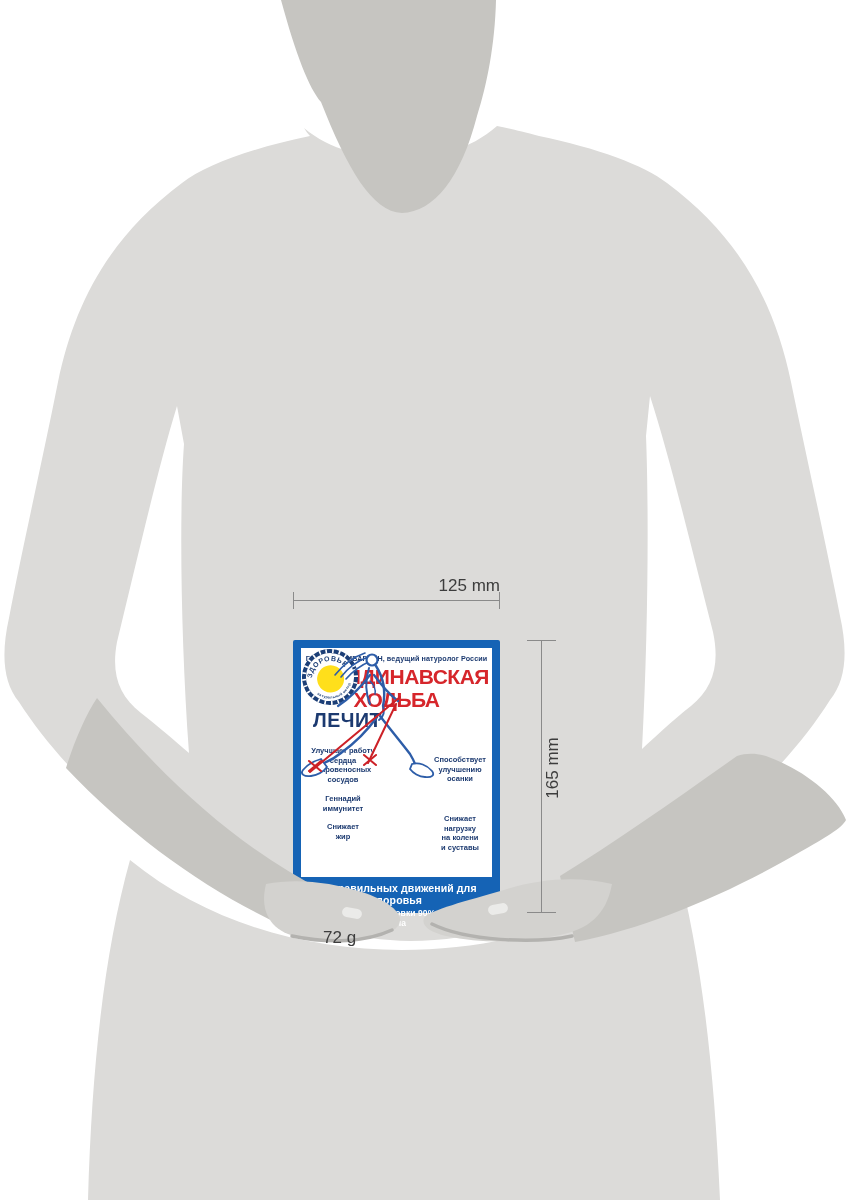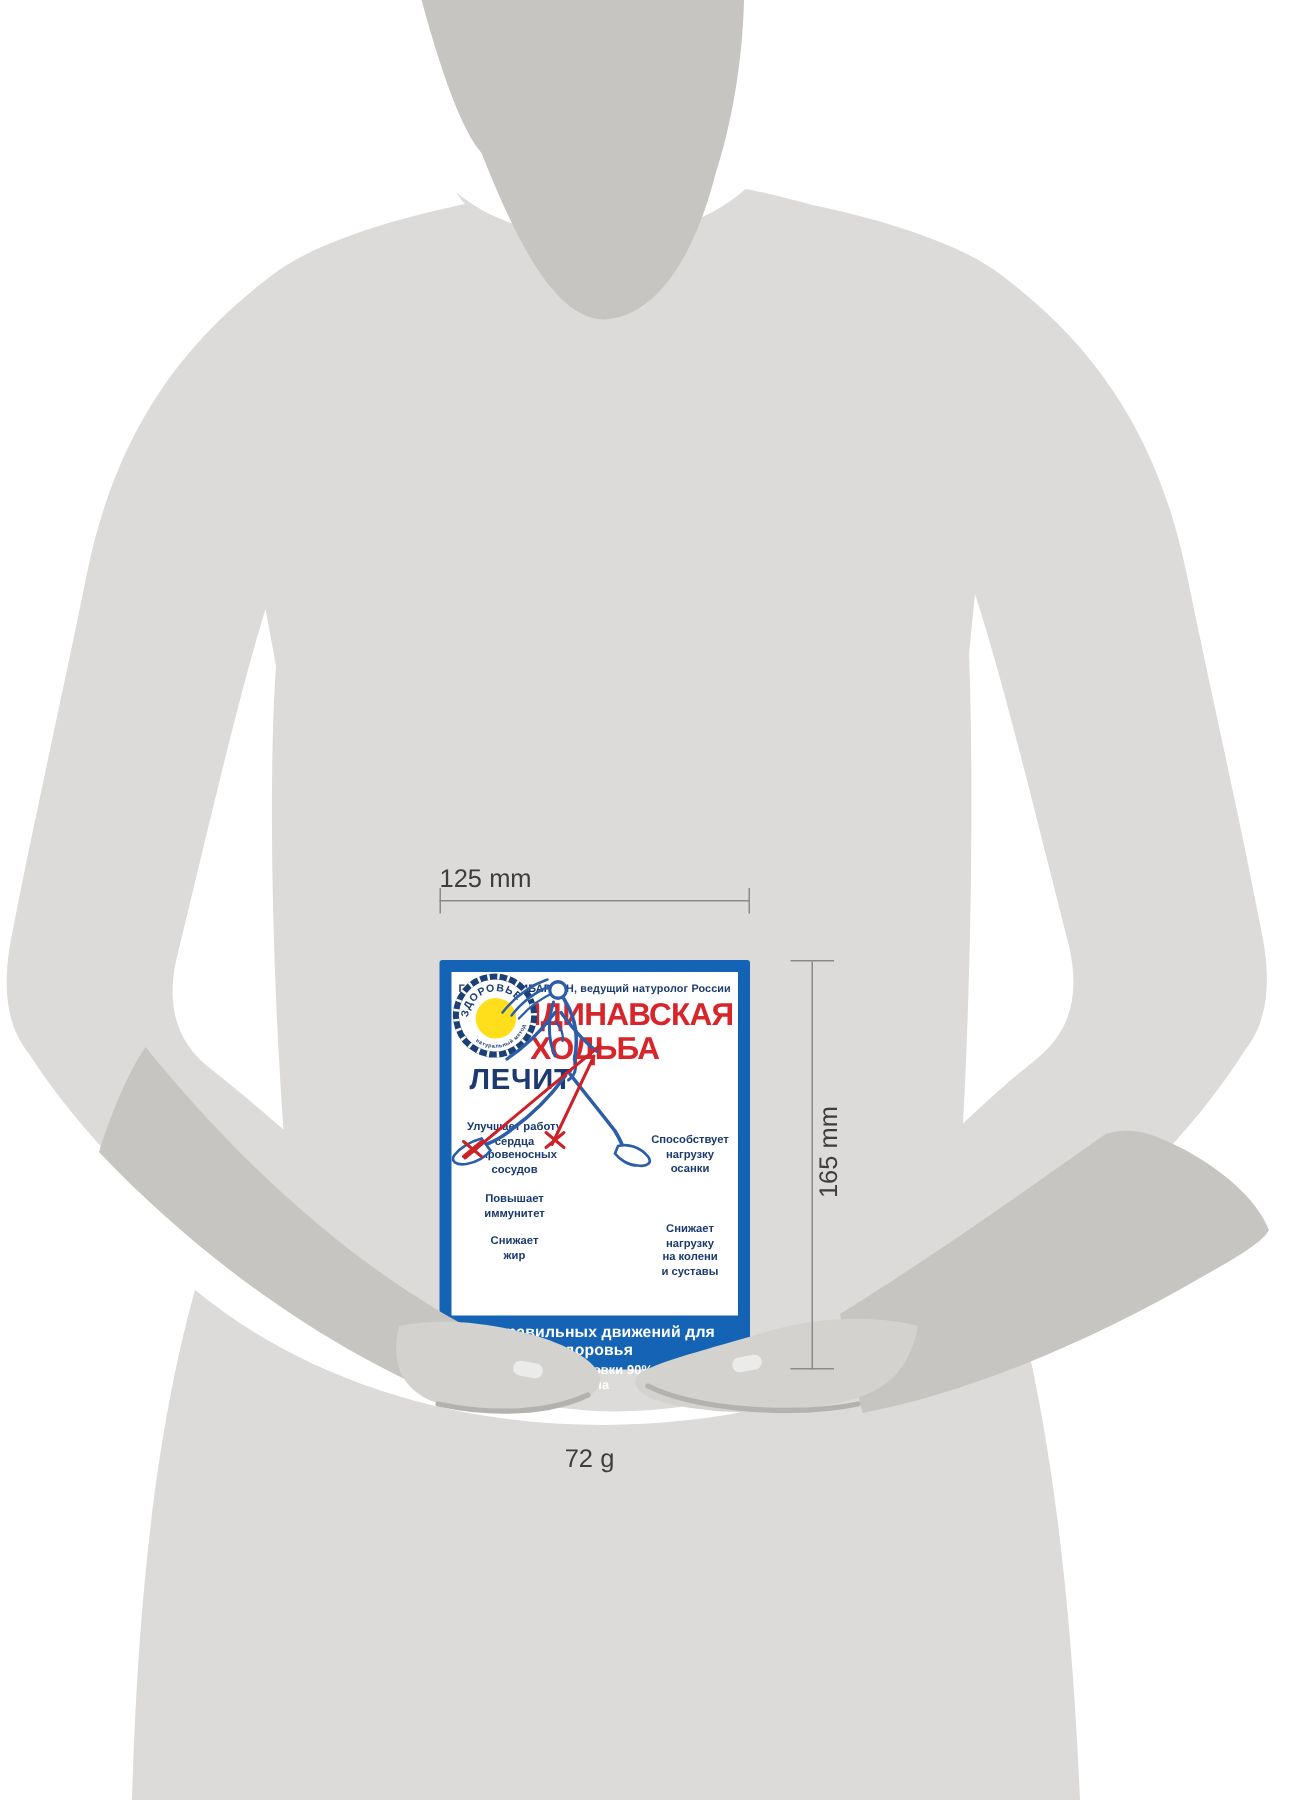--- a/index.html
+++ b/index.html
@@ -66,26 +66,26 @@
     <div id="book-inner">
       <div class="author">Геннадий КИБАРДИН, ведущий натуролог России</div>
       <div class="title1">СКАНДИНАВСКАЯ</div>
       <div class="title2">ХОДЬБА</div>
       <div class="title3">ЛЕЧИТ</div>
 
       <div class="benefit ben-l" style="top:98px">Улучшает работу
 сердца
 и кровеносных
 сосудов</div>
-      <div class="benefit ben-l" style="top:146px">Повышает
+      <div class="benefit ben-l" style="top:146px">Геннадий
 иммунитет</div>
       <div class="benefit ben-l" style="top:174px">Снижает
 жир</div>
       <div class="benefit ben-r" style="top:107px">Способствует
-нагрузку
+улучшению
 осанки</div>
       <div class="benefit ben-r" style="top:166px">Снижает
 нагрузку
 на колени
 и суставы</div>
 
       <svg id="badge" viewBox="0 0 58 58">
         <g transform="rotate(-18 29 29)">
           <circle cx="29" cy="29" r="26" fill="#ffffff" stroke="#1c3f77" stroke-width="4"></circle>
           <circle cx="29" cy="29" r="26" fill="none" stroke="#ffffff" stroke-width="4" stroke-dasharray="1.6 5"></circle>
@@ -144,22 +144,22 @@
          C421,926 430,932 446,936 C484,944 524,943 560,935 C588,929 606,916 612,884 Z"></path>
     <path fill="none" stroke="#b3b2af" stroke-width="3.5" stroke-linecap="round" d="M292,936 C330,944 366,942 392,930"></path>
     <path fill="none" stroke="#b3b2af" stroke-width="3.5" stroke-linecap="round" d="M572,936 C534,944 466,941 432,924"></path>
     <rect x="342" y="908" width="20" height="10" rx="5" fill="#ebebe9" transform="rotate(10 352 913)"></rect>
     <rect x="488" y="904" width="20" height="10" rx="5" fill="#ebebe9" transform="rotate(-10 498 909)"></rect>
   </svg>
 
   <div class="dim-line" style="left:293px;top:600px;width:207px;height:1px;"></div>
   <div class="dim-line" style="left:293px;top:592px;width:1px;height:17px;"></div>
   <div class="dim-line" style="left:499px;top:592px;width:1px;height:17px;"></div>
-  <div class="dim-label" style="left:293px;top:576px;width:207px;text-align:left;">125 mm</div>
+  <div class="dim-label" style="left:293px;top:576px;width:207px;text-align:right;">125 mm</div>
 
   <div class="dim-line" style="left:541px;top:641px;width:1px;height:272px;"></div>
   <div class="dim-line" style="left:527px;top:640px;width:29px;height:1px;"></div>
   <div class="dim-line" style="left:527px;top:912px;width:29px;height:1px;"></div>
   <div class="dim-label" style="left:553px;top:768px;transform:translate(-50%,-50%) rotate(-90deg);">165 mm</div>
 
-  <div class="dim-label" style="left:323px;top:963px;width:140px;text-align:center;">72 g</div>
+  <div class="dim-label" style="left:323px;top:928px;width:140px;">72 g</div>
 
 </div>
 
 </body></html>

